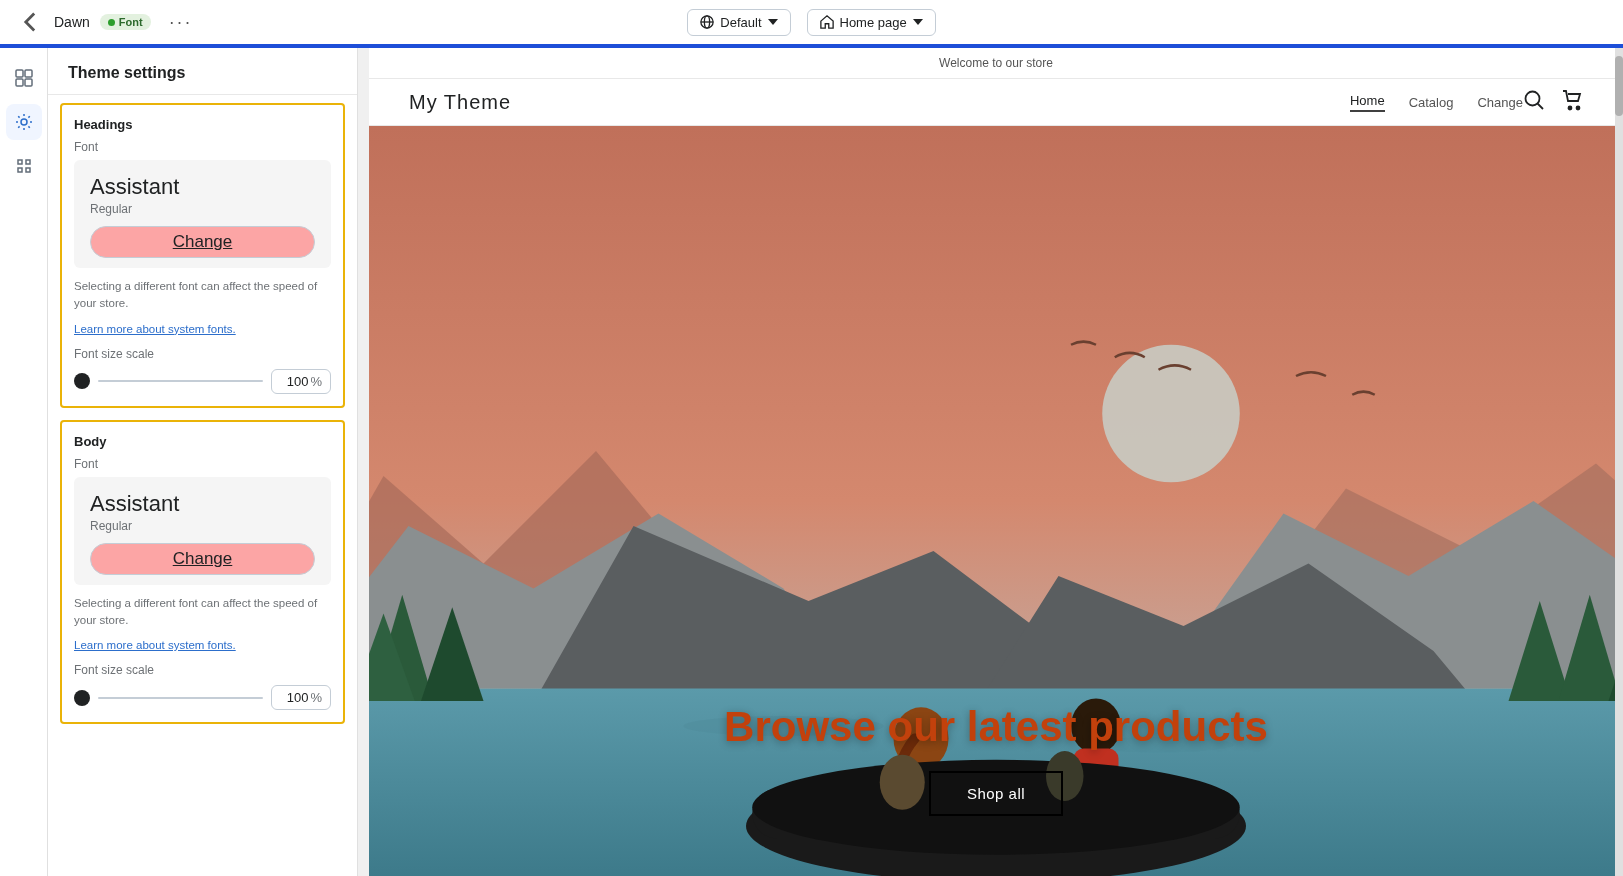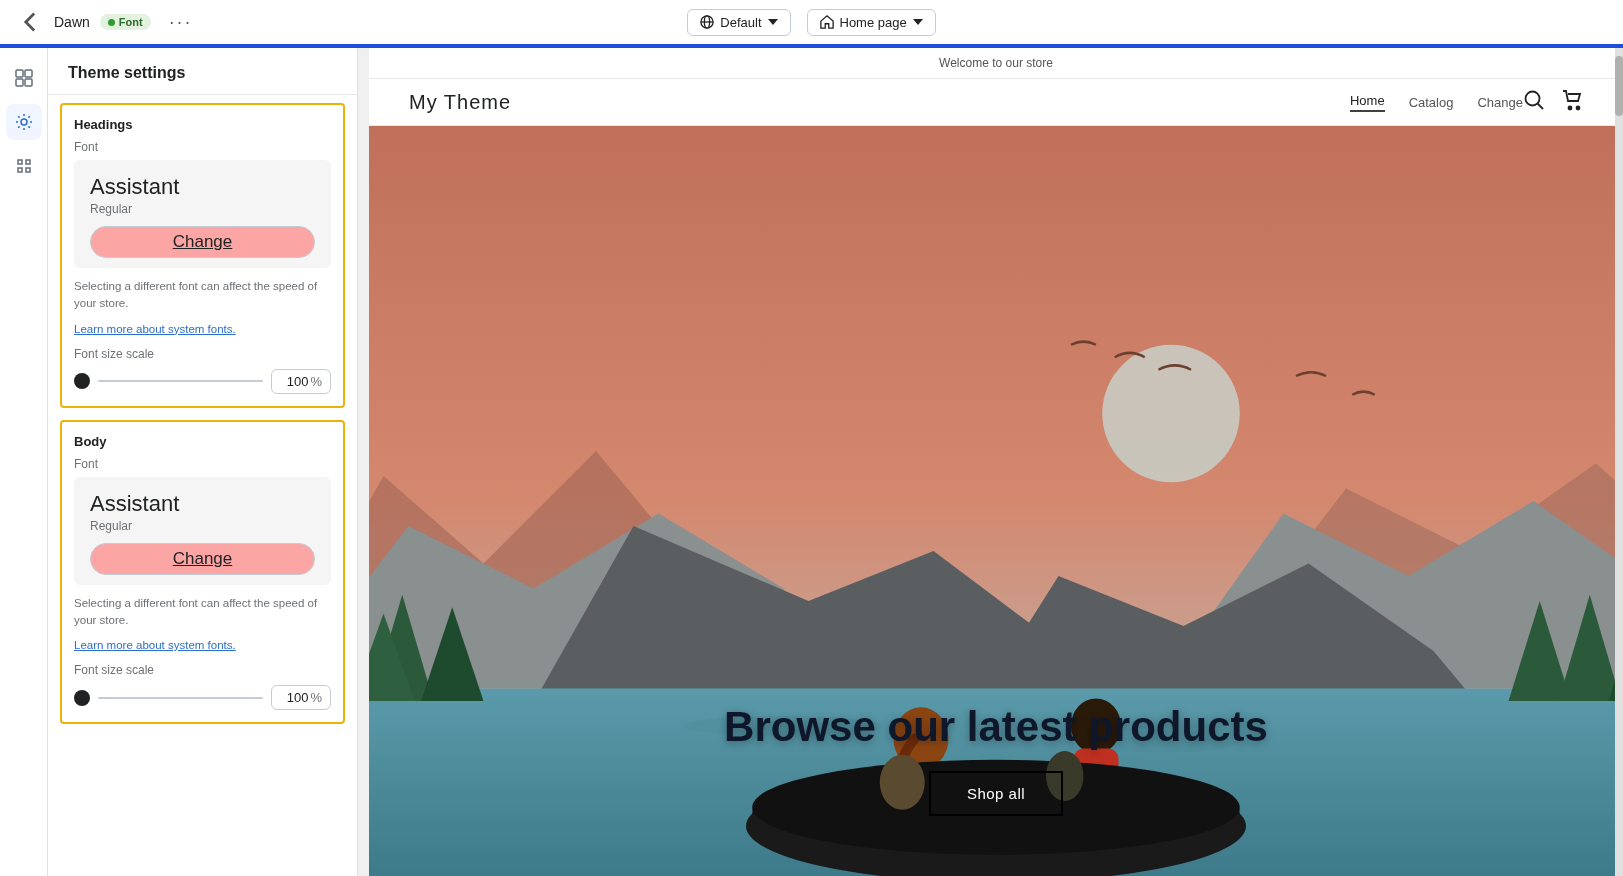--- a/index.html
+++ b/index.html
@@ -300,21 +300,21 @@
       right: 0;
       display: flex;
       flex-direction: column;
       align-items: center;
       padding-bottom: 60px;
       gap: 20px;
     }
     .hero-title {
       font-size: 42px;
       font-weight: 700;
-      color: #0f172a;
+      color: #c2410c;
       text-shadow: 0 2px 8px rgba(0,0,0,0.3);
     }
     .shop-all-btn {
       border: 2px solid #000000;
       background: transparent;
       color: #fff;
       padding: 12px 36px;
       font-size: 15px;
       cursor: pointer;
       letter-spacing: 0.5px;

